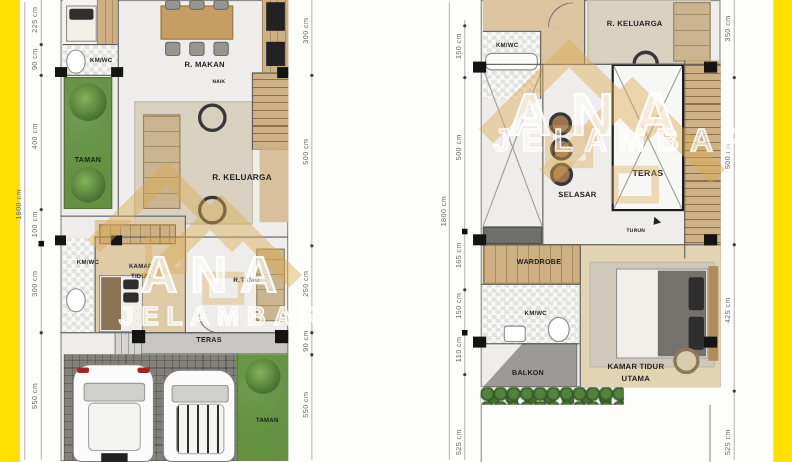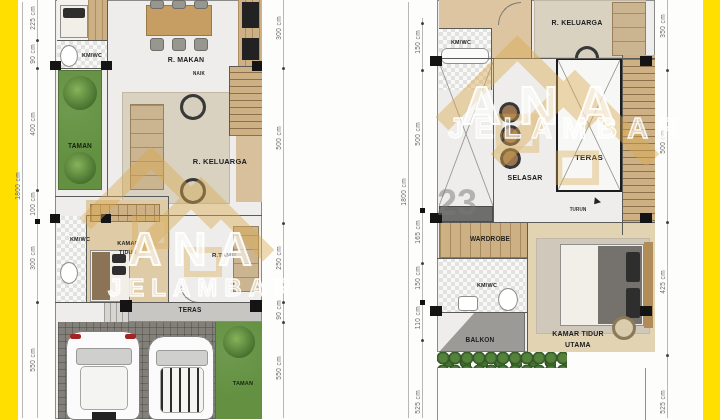--- a/index.html
+++ b/index.html
@@ -313,15 +313,14 @@
       <path d="M8 44 L38 14 L68 44"></path>
       <path d="M32 60 L63 29 L94 60"></path>
     </g>
     <g fill="none" stroke="#d9a94f" stroke-width="3" opacity="0.7">
       <rect x="30" y="44" width="16" height="14"></rect>
       <rect x="56" y="60" width="16" height="12"></rect>
     </g>
   </svg>
   <div class="wm-ana" style="left:462px;top:74px;font-size:54px;letter-spacing:18px;">ANA</div>
   <div class="wm-jel" style="left:448px;top:112px;font-size:29px;letter-spacing:10px;">JELAMBAR</div>
-  <div class="wm-num" style="left:437px;top:182px;font-size:36px;">23</div>
 
 </div>
 
 </body></html>

